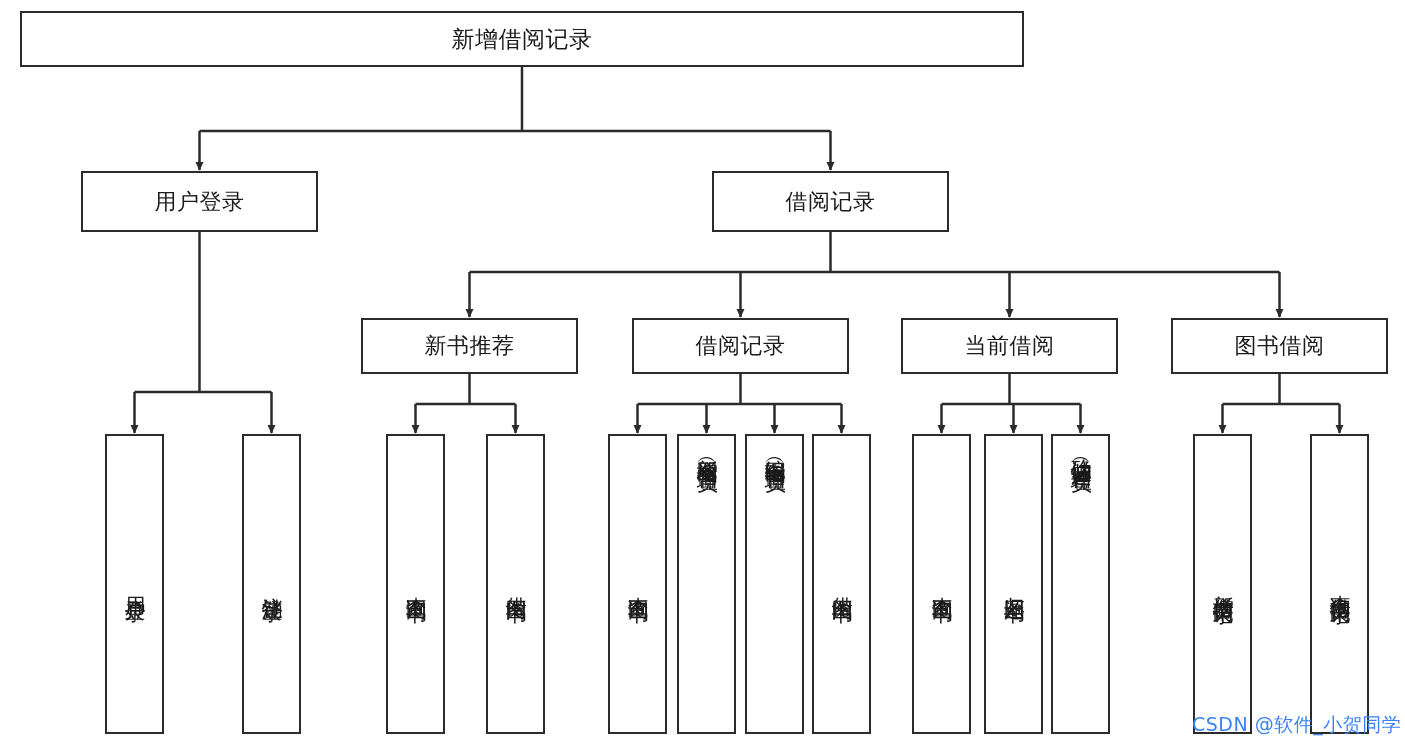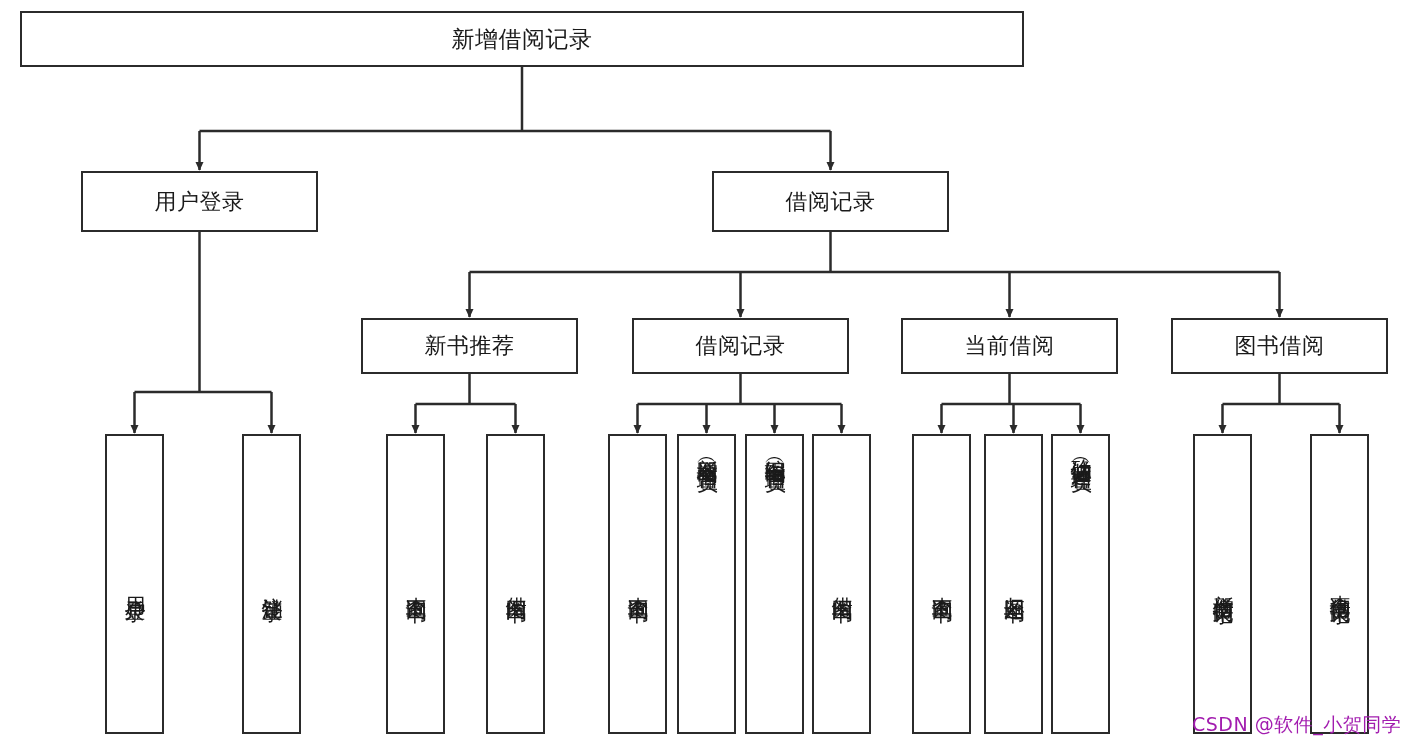--- a/index.html
+++ b/index.html
@@ -63,21 +63,21 @@
     letter-spacing: 2px;
     white-space: nowrap;
   }
   
   .node.vert.mid {
     align-items: center;
     padding-top: 0;
   }
   .watermark {
     position: absolute;
-    color: #a21caf;
+    color: #3b82f6;
     font-size: 19px;
     white-space: nowrap;
     letter-spacing: 0.5px;
   }
 </style>
 </head>
 <body>
 
 <div id="canvas">
   <svg id="edges" viewBox="0 0 1405 747">

